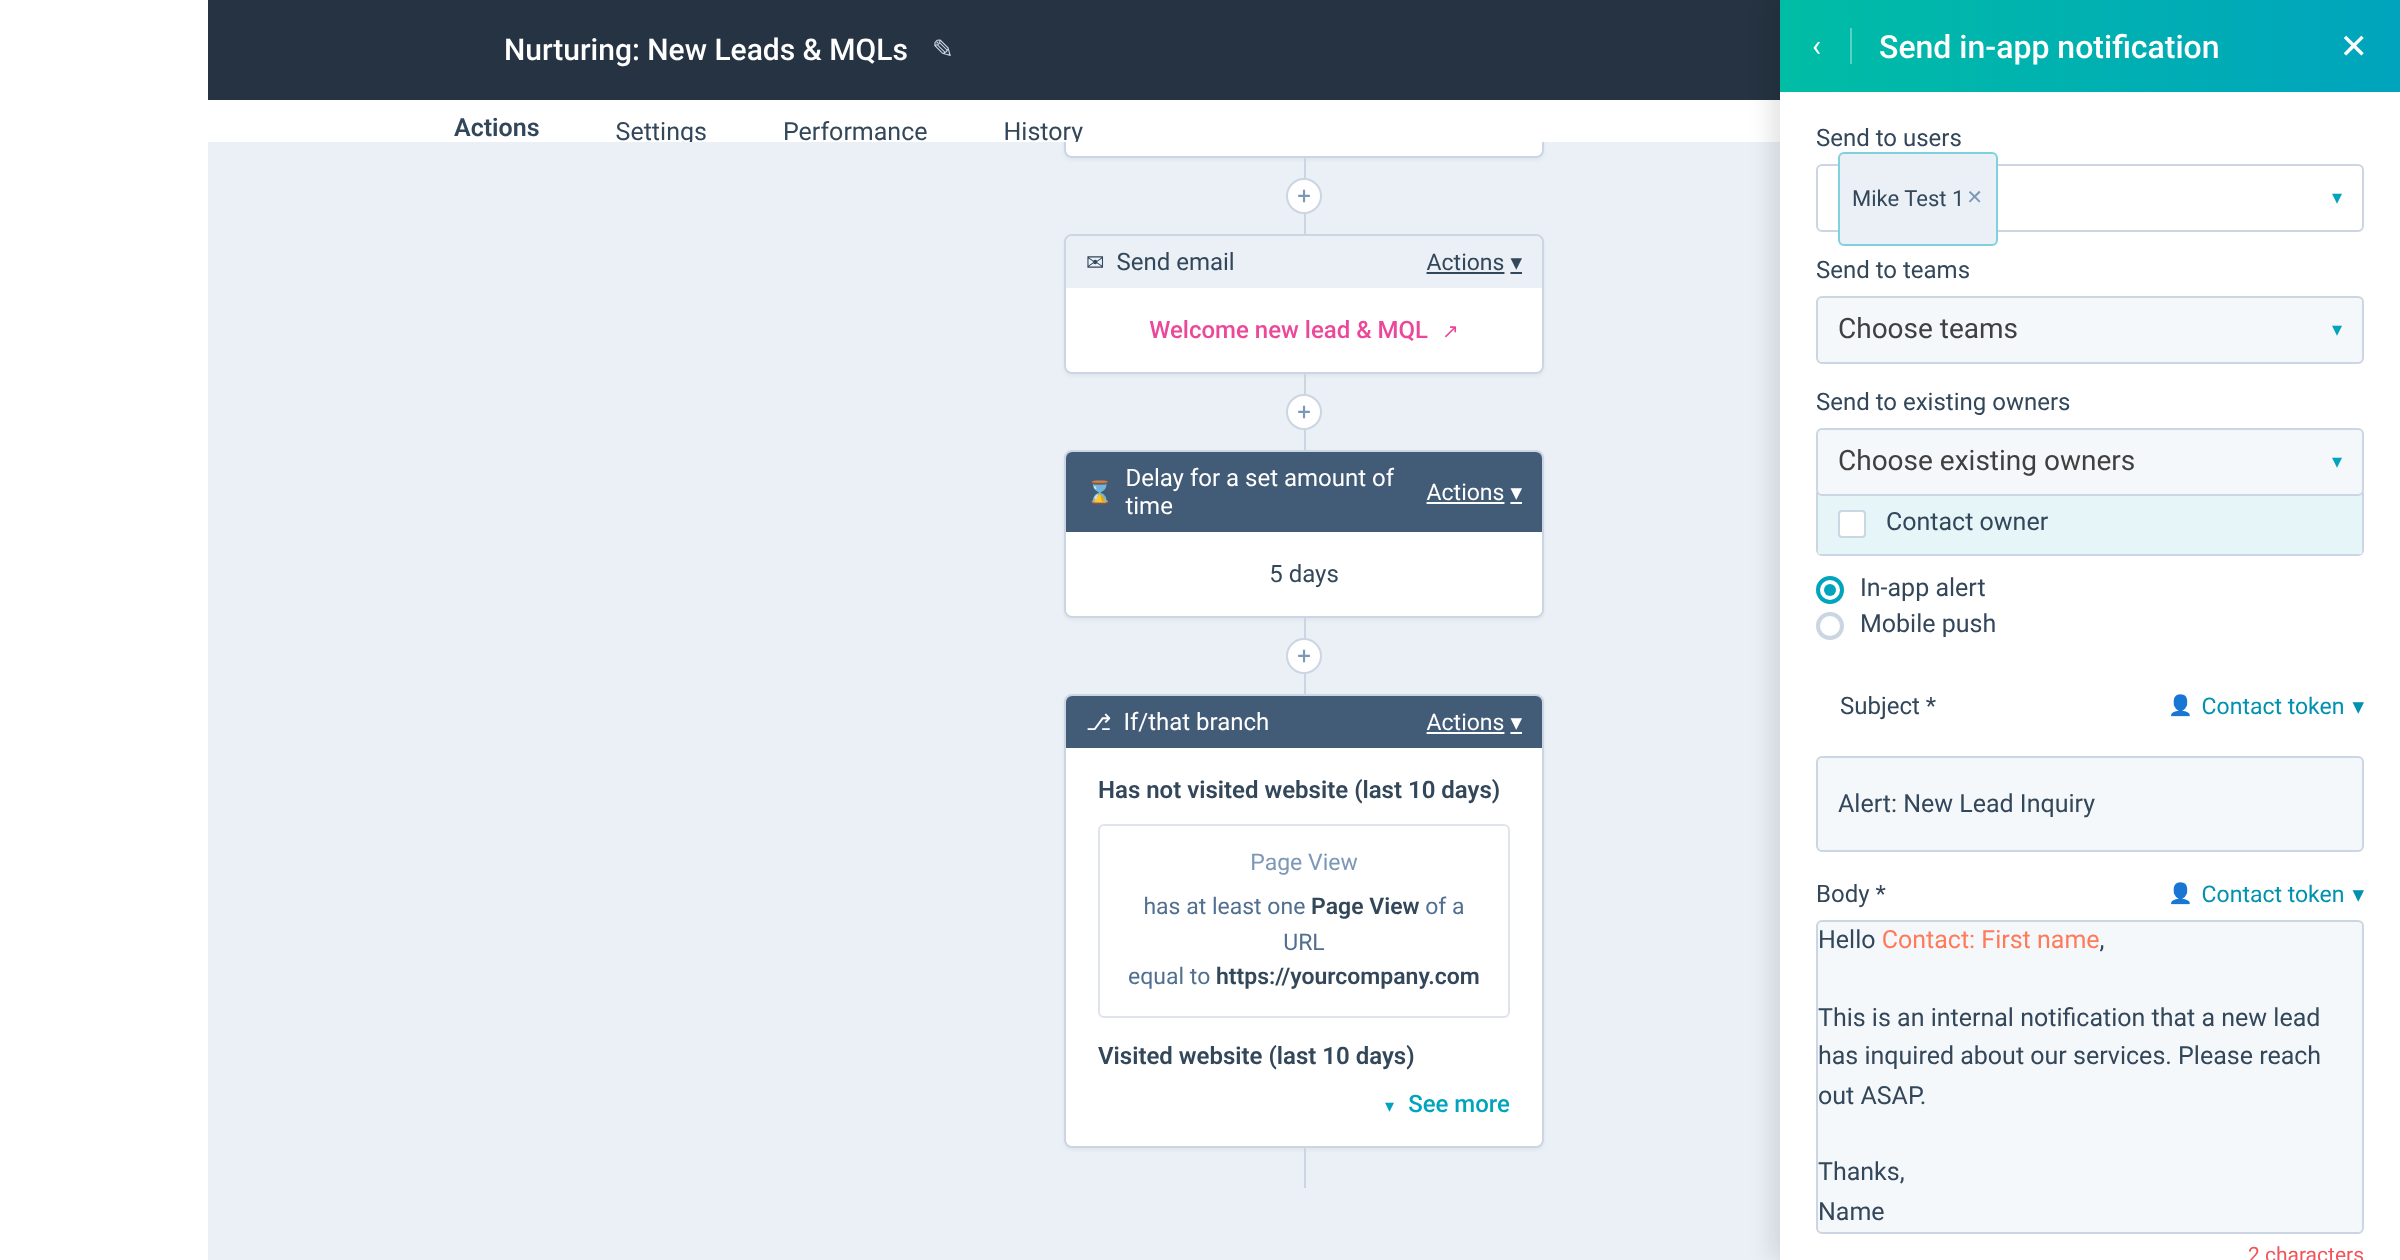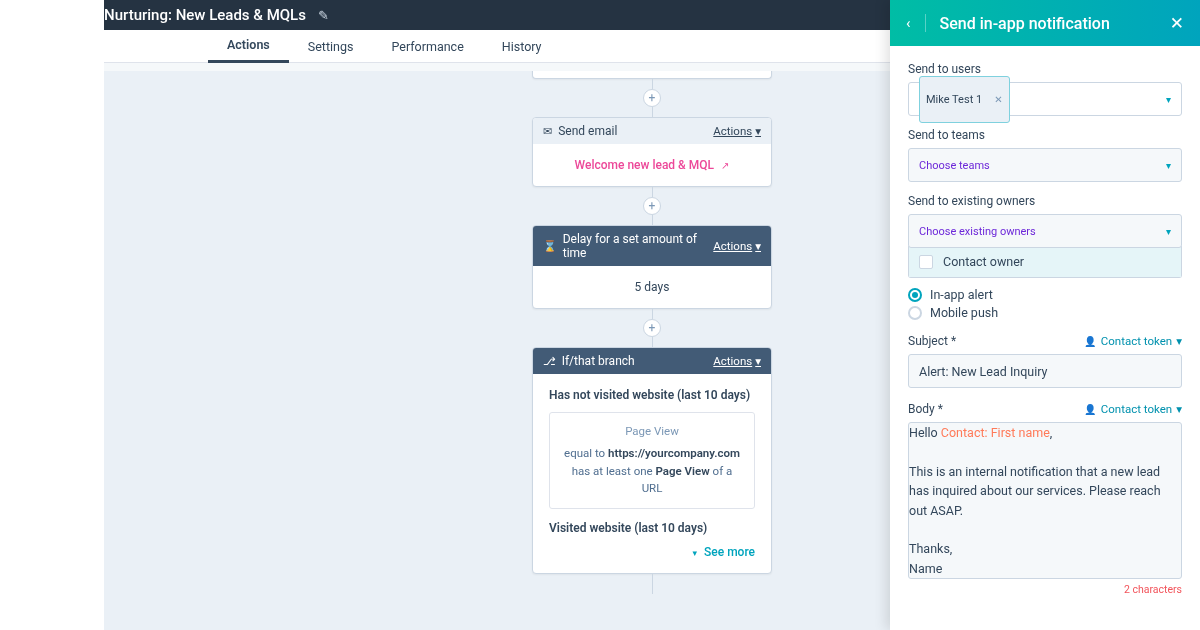--- a/index.html
+++ b/index.html
@@ -1,20 +1,20 @@
 <!DOCTYPE html>
 <html><head>
 <meta charset="utf-8">
 <style>
   * { box-sizing: border-box; margin: 0; padding: 0; font-family: -apple-system, BlinkMacSystemFont, "Segoe UI", Roboto, sans-serif; }
   body { width: 1200px; height: 630px; overflow: hidden; background: #fff; position: relative; }
 
   .app { position:absolute; top:0; left:104px; right:0; height:630px; background:#f5f8fa; }
 
-  .header-bar { height:30px; background:#253342; display:flex; align-items:center; }
+  .header-bar { height:50px; background:#253342; display:flex; align-items:center; padding-left:148px; }
   .wf-title { color:#fff; font-size:15px; font-weight:500; }
   .edit-icon { color:#cbd6e2; margin-left:12px; font-size:13px; cursor:pointer; }
 
   .tabs { height:33px; background:#fff; display:flex; align-items:center; padding-left:104px; border-bottom:1px solid #dfe3eb; }
   .tab { font-size:12.5px; color:#33475b; padding:0 19px; height:33px; display:flex; align-items:center; cursor:pointer; }
   .tab.active { font-weight:600; border-bottom:3px solid #33475b; }
 
   .canvas { position:absolute; top:71px; left:0; right:0; bottom:0; background:#eaf0f6; overflow:hidden; }
 
   .flow { position:absolute; left:50%; transform:translateX(-50%); top:-6px; width:240px; }
@@ -46,38 +46,38 @@
   
   .panel { position:absolute; top:0; right:0; width:310px; height:630px; background:#fff; box-shadow:-4px 0 12px rgba(0,0,0,0.12); z-index:50; display:flex; flex-direction:column; }
   .panel-head { height:46px; background:linear-gradient(90deg,#00bda5,#00a4bd); display:flex; align-items:center; padding:0 16px; color:#fff; }
   .panel-head .back { font-size:15px; cursor:pointer; padding-right:14px; border-right:1px solid rgba(255,255,255,0.35); margin-right:14px; }
   .panel-head .ptitle { font-size:16px; font-weight:500; flex:1; }
   .panel-head .close { font-size:17px; cursor:pointer; }
   .panel-body { flex:1; overflow-y:auto; padding:16px 18px 10px; font-size:12.5px; color:#33475b; }
   .field-label { font-size:12px; color:#33475b; margin:12px 0 6px; }
   .field-label:first-child { margin-top:0; }
   .select { border:1px solid #cbd6e2; border-radius:3px; height:34px; display:flex; align-items:center; padding:0 10px; background:#f5f8fa; position:relative; cursor:pointer; }
-  .select .placeholder { color:#6d28d9; font-size:11px; }
+  .select .placeholder { color:#404040; font-size:14px; }
   .select .caret { position:absolute; right:10px; color:#00a4bd; font-size:10px; }
-  .chip { background:#eaf0f6; border:1px solid #7fd1de; border-radius:3px; padding:16px 6px; font-size:11px; color:#33475b; display:inline-flex; align-items:center; gap:12px; }
+  .chip { background:#eaf0f6; border:1px solid #7fd1de; border-radius:3px; padding:16px 6px; font-size:11px; color:#33475b; display:inline-flex; align-items:center; gap:1px; }
   .chip .x { color:#7c98b6; cursor:pointer; font-size:10px; }
   .dropdown-open { border:1px solid #cbd6e2; border-top:none; background:#fff; border-radius:0 0 3px 3px; margin-top:-2px; }
   .dd-row { padding:8px 10px; display:flex; align-items:center; gap:10px; font-size:12.5px; background:#e5f5f8; cursor:pointer; }
   .dd-row .cb { width:14px; height:14px; border:1px solid #cbd6e2; border-radius:2px; background:#fff; }
 
   .radio-row { display:flex; align-items:center; gap:8px; margin:3px 0; cursor:pointer; }
   .radio { width:14px; height:14px; border:2px solid #cbd6e2; border-radius:50%; display:flex; align-items:center; justify-content:center; }
   .radio.sel { border-color:#00a4bd; }
   .radio.sel::after { content:""; width:6px; height:6px; background:#00a4bd; border-radius:50%; }
 
   .row-split { display:flex; align-items:center; justify-content:space-between; margin-top:14px; }
   .token-btn { color:#0091ae; font-size:11.5px; cursor:pointer; display:flex; align-items:center; gap:4px; }
   .token-btn .pico { font-size:10px; }
 
-  .text-input { border:1px solid #cbd6e2; border-radius:3px; height:34px; padding:0 10px; background:#f5f8fa; display:flex; align-items:center; font-size:12.5px; color:#33475b; }
+  .text-input { border:1px solid #cbd6e2; border-radius:3px; height:48px; padding:0 10px; background:#f5f8fa; display:flex; align-items:center; font-size:12.5px; color:#33475b; }
   .textarea { border:1px solid #cbd6e2; border-radius:3px; padding:0; background:#f5f8fa; font-size:12.5px; color:#33475b; line-height:1.55; min-height:130px; }
   .token-inline { color:#ff7a59; }
   .char-count { text-align:right; font-size:10.5px; color:#f2545b; margin-top:4px; }
 
   
   .gutter-left { position:absolute; top:0; left:0; width:104px; height:630px; background:#fff; }
 </style>
 </head>
 <body>
 
@@ -152,24 +152,24 @@
           <span class="actions">
             <span>Actions</span>
             <span>▾</span>
           </span>
         </div>
         <div class="branch-body">
           <div class="branch-title">Has not visited website (last 10 days)</div>
           <div class="filter-box">
             <div class="ft">Page View</div>
             <div>
-              <span>equal to </span><b>https://yourcompany.com</b>
+              <span>has at least one </span><b>Page View</b><span> of a URL</span>
             </div>
             <div>
-              <span>has at least one </span><b>Page View</b><span> of a URL</span>
+              <span>equal to </span><b>https://yourcompany.com</b>
             </div>
           </div>
           <div class="branch-2">Visited website (last 10 days)</div>
           <div class="see-more">
             <span class="chev">▾</span>
             <span>See more</span>
           </div>
         </div>
       </div>
 
@@ -218,21 +218,21 @@
     <div class="radio-row">
       <span class="radio sel"></span>
       <span>In-app alert</span>
     </div>
     <div class="radio-row">
       <span class="radio"></span>
       <span>Mobile push</span>
     </div>
 
     <div class="row-split">
-      <span class="field-label" style="margin:0">Subject *</span>
+      <span class="field-label" style="margin:12px">Subject *</span>
       <span class="token-btn">
         <span class="pico">👤</span>
         <span>Contact token</span>
         <span>▾</span>
       </span>
     </div>
     <div style="height:6px"></div>
     <div class="text-input">
       <span>Alert: New Lead Inquiry</span>
     </div>

